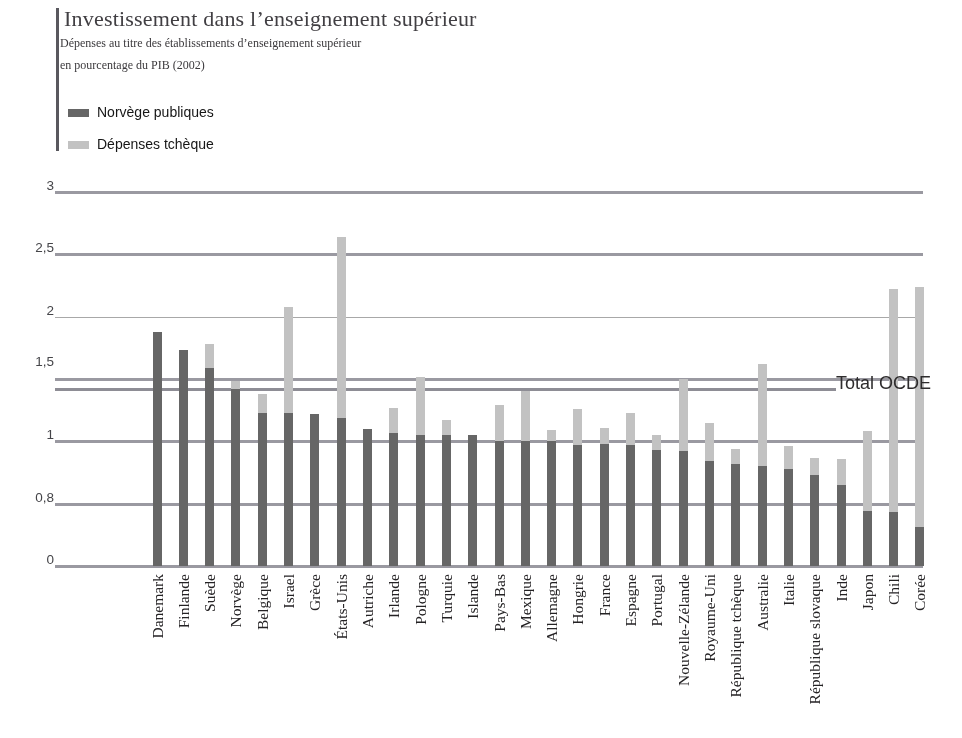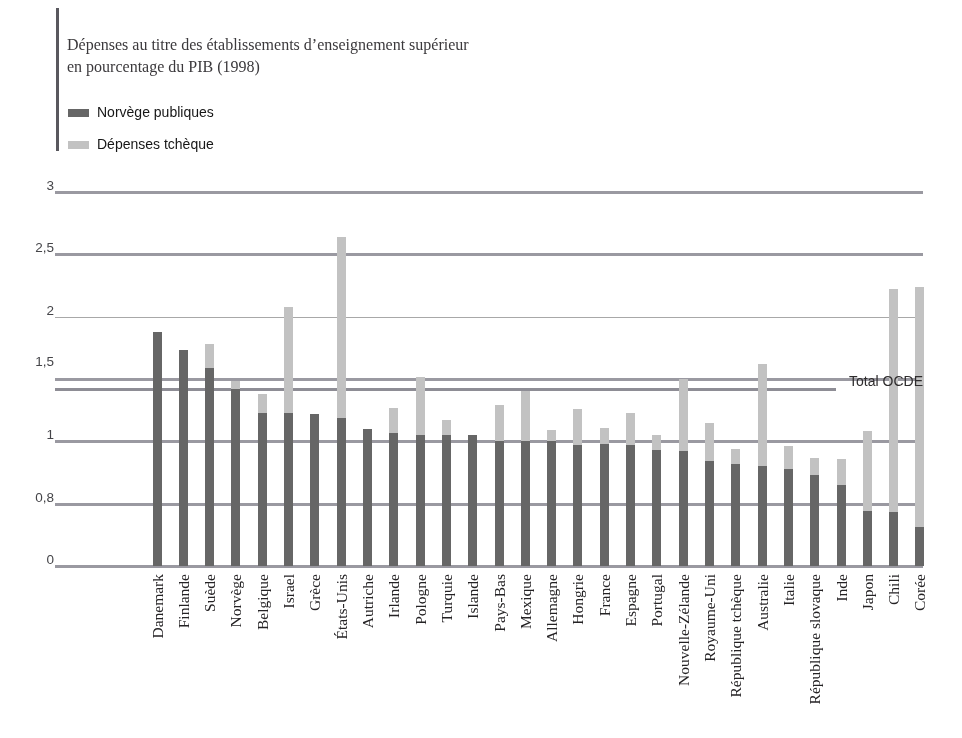--- a/index.html
+++ b/index.html
@@ -2,49 +2,50 @@
 <html><head>
 <meta charset="utf-8">
 <style>
   html,body{margin:0;padding:0;background:#fff;}
   #stage{position:relative;width:962px;height:738px;background:#ffffff;overflow:hidden;
          font-family:"Liberation Sans",sans-serif;}
   
   #header-rule{position:absolute;left:56px;top:8px;width:3px;height:143px;background:#59585e;}
   #chart-title{position:absolute;left:64px;top:6px;font-family:"Liberation Serif",serif;
                font-size:22px;color:#413f43;letter-spacing:.2px;white-space:nowrap;}
-  .subtitle-line{position:absolute;left:67px;font-family:"Liberation Serif",serif;
-                 font-size:16px;color:#3b393c;white-space:nowrap;}
+  .subtitle-line{position:absolute;left:60px;font-family:"Liberation Serif",serif;
+                 font-size:12px;color:#3b393c;white-space:nowrap;}
   #subtitle-line-1{top:36px;}
   #subtitle-line-2{top:58px;}
   
   .legend-item{position:absolute;left:68px;height:16px;}
   #legend-item-public{top:104px;}
   #legend-item-private{top:136px;}
   .legend-swatch{position:absolute;left:0;top:5px;width:21px;height:8px;}
   .legend-label{position:absolute;left:29px;top:0;font-size:14px;color:#161616;white-space:nowrap;}
   
   .gridline{position:absolute;height:3px;background:#9a99a1;}
   .gridline-thin{position:absolute;height:1px;background:#a8a8a8;}
   .ocde-line{position:absolute;height:3px;background:#8e8d95;}
   .ytick{position:absolute;left:0;width:54px;text-align:right;font-size:13.5px;color:#454549;}
   .bar-pub{position:absolute;width:9px;}
   .bar-priv{position:absolute;width:9px;}
   .xlabel{position:absolute;width:155px;height:17px;text-align:right;
           font-family:"Liberation Serif",serif;font-size:15.5px;color:#242224;
           transform:rotate(-90deg);transform-origin:left top;white-space:nowrap;line-height:17px;}
-  #total-ocde-label{position:absolute;font-size:14px;color:#2e2c2d;text-align:right;white-space:nowrap;}
+  #total-ocde-label{position:absolute;font-size:18px;color:#2e2c2d;text-align:right;white-space:nowrap;}
 </style>
 </head>
 <body>
 
 <div id="stage">
   <div id="header-rule"></div>
+  <div id="chart-title">Investissement dans l’enseignement supérieur</div>
   <div id="subtitle-line-1" class="subtitle-line">Dépenses au titre des établissements d’enseignement supérieur</div>
-  <div id="subtitle-line-2" class="subtitle-line">en pourcentage du PIB (1998)</div>
+  <div id="subtitle-line-2" class="subtitle-line">en pourcentage du PIB (2002)</div>
 
   <div id="legend-item-public" class="legend-item">
     <span class="legend-swatch" style="background: rgb(102, 102, 102);"></span>
     <span class="legend-label">Norvège publiques</span>
   </div>
   <div id="legend-item-private" class="legend-item">
     <span class="legend-swatch" style="background: rgb(194, 194, 194);"></span>
     <span class="legend-label">Dépenses tchèque</span>
   </div>
 

